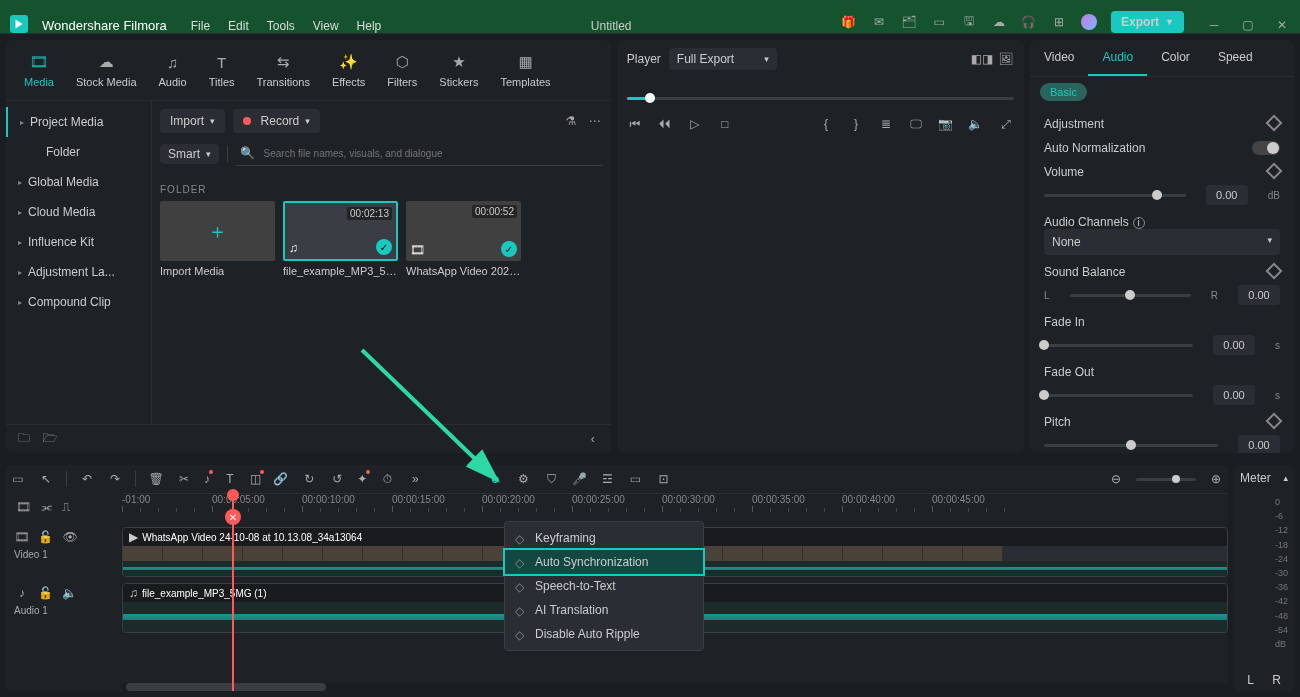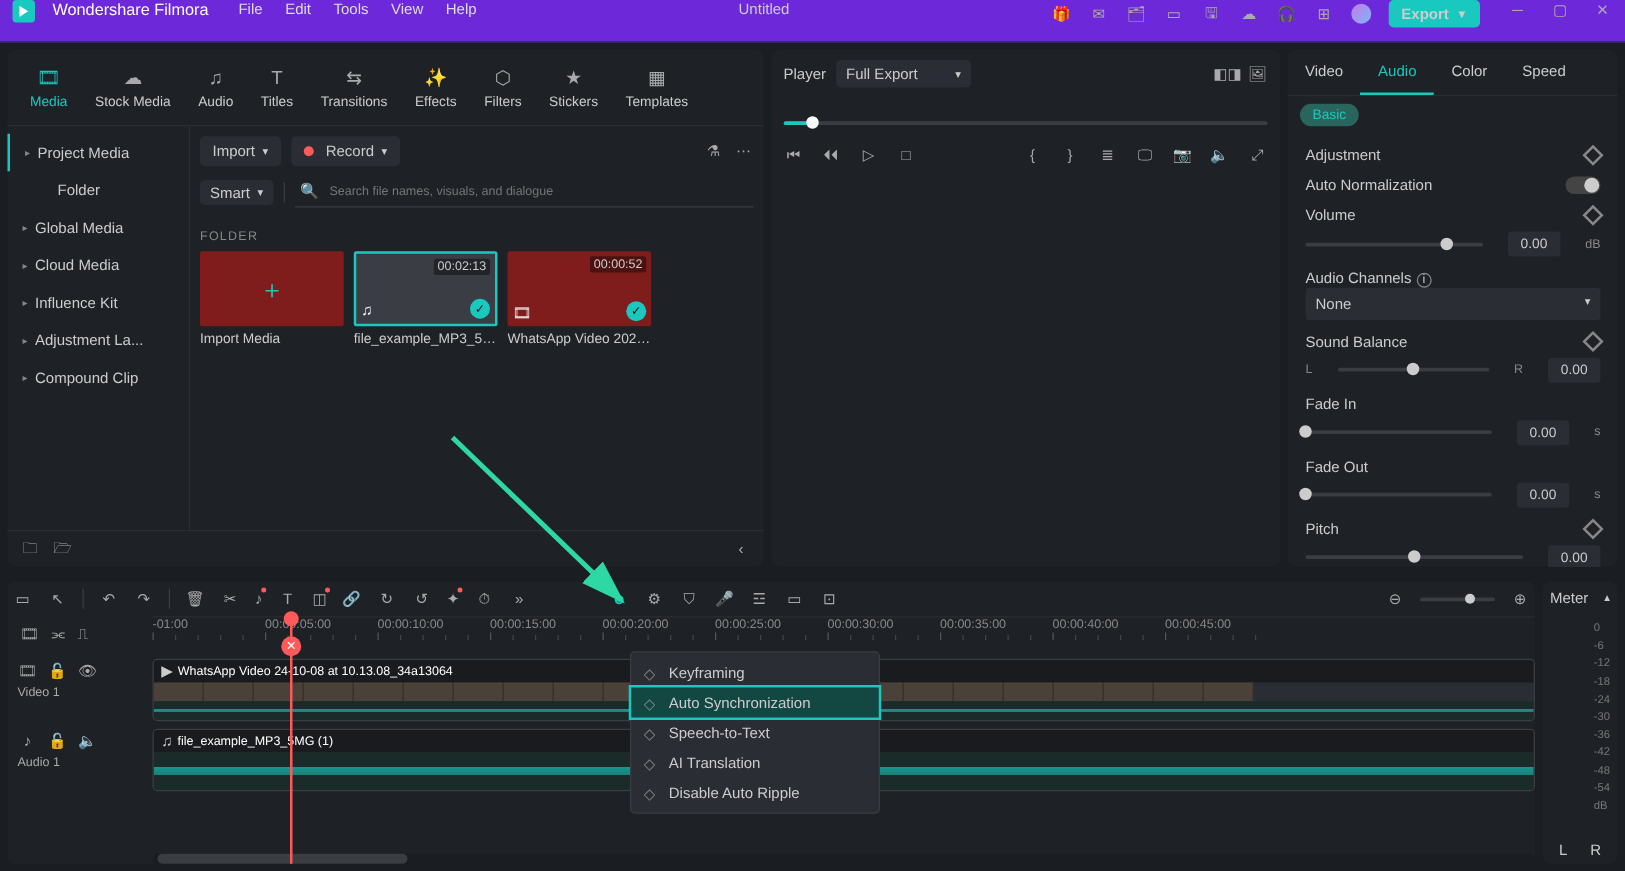--- a/index.html
+++ b/index.html
@@ -1,17 +1,17 @@
 <!DOCTYPE html>
 <html><head>
 <meta charset="utf-8">
 <style>
 *{margin:0;padding:0;box-sizing:border-box;font-family:-apple-system,BlinkMacSystemFont,"Segoe UI",sans-serif;font-size:12px;color:#ccc;user-select:none}
 body{background:#1a1d21;width:1300px;height:697px;overflow:hidden;display:flex;flex-direction:column}
-.titlebar{height:34px;display:flex;align-items:flex-start;padding:0 10px;gap:14px;background:#6d28d9;border-bottom:1px solid #2a2d32}
+.titlebar{height:34px;display:flex;align-items:flex-end;padding:0 10px;gap:14px;background:#14532d;border-bottom:1px solid #2a2d32}
 .logo{width:18px;height:18px;background:#19c9c0;border-radius:3px;display:flex;align-items:center;justify-content:center}
 .logo svg{width:12px;height:12px}
 .titlebar .app{color:#fff;font-size:13px}
 .titlebar .menu{display:flex;gap:18px;margin-left:10px}
 .titlebar .menu span{cursor:pointer;font-size:12px;color:#ddd}
 .docname{flex:1;text-align:center;color:#ccc}
 .right-icons{display:flex;gap:14px;align-items:center}
 .ic{width:16px;height:16px;display:inline-flex;align-items:center;justify-content:center;cursor:pointer;color:#aaa}
 .export-btn{background:#19c9c0;color:#0b0b0b;padding:4px 10px;border-radius:4px;display:flex;align-items:center;gap:6px;cursor:pointer;font-weight:600}
 .chev{font-size:9px}
@@ -34,21 +34,21 @@
 .side-item.sub{padding-left:40px;color:#19c9c0}
 .caret{font-size:8px;color:#888}
 .media-list{flex:1;padding:8px;display:flex;flex-direction:column}
 .list-top{display:flex;gap:8px;align-items:center;margin-bottom:8px}
 .btn-drop{background:#2a2d33;padding:5px 10px;border-radius:4px;cursor:pointer;display:flex;align-items:center;gap:6px}
 .search-wrap{flex:1;display:flex;align-items:center;gap:8px;border-bottom:1px solid #3a3d42;padding:4px}
 .search-wrap input{background:none;border:none;outline:none;color:#3b82f6;flex:1;font-size:10px}
 .folder-label{font-size:10px;letter-spacing:1px;color:#888;margin:10px 0 6px}
 .thumbs{display:flex;gap:8px}
 .thumb{width:115px;display:flex;flex-direction:column;gap:4px;cursor:pointer}
-.thumb .img{height:60px;background:#7f1d1d;border-radius:2px;position:relative;display:flex;align-items:center;justify-content:center;overflow:hidden}
+.thumb .img{height:60px;background:#404040;border-radius:2px;position:relative;display:flex;align-items:center;justify-content:center;overflow:hidden}
 .thumb .plus{font-size:20px;color:#19c9c0}
 .thumb .dur{position:absolute;top:4px;right:4px;font-size:10px;color:#ccc;background:rgba(0,0,0,.4);padding:1px 3px;border-radius:2px}
 .thumb .check{position:absolute;bottom:4px;right:4px;width:16px;height:16px;border-radius:50%;background:#19c9c0;color:#000;font-size:10px;display:flex;align-items:center;justify-content:center}
 .thumb .tic{position:absolute;bottom:4px;left:4px;color:#fff;font-size:12px}
 .thumb .lbl{font-size:11px;color:#ccc;white-space:nowrap;overflow:hidden;text-overflow:ellipsis}
 .thumb.sel .img{border:2px solid #19c9c0}
 .media-foot{display:flex;align-items:center;padding:6px 10px;gap:10px;border-top:1px solid #2a2d32}
 
 .player-panel{width:408px;display:flex;flex-direction:column}
 .player-top{display:flex;align-items:center;gap:8px;padding:8px 10px}
@@ -68,21 +68,21 @@
 .time{display:flex;justify-content:flex-end;gap:10px;font-size:11px;color:#aaa}
 .pc-row{display:flex;align-items:center;gap:14px;padding:4px 0}
 
 .props-panel{flex:1;display:flex;flex-direction:column;min-width:264px}
 .tabs2{display:flex;border-bottom:1px solid #2a2d32}
 .tab2{padding:10px 14px;cursor:pointer}
 .tab2.active{border-bottom:2px solid #19c9c0;color:#19c9c0}
 .basic-pill{display:inline-block;background:#2a655d;color:#19c9c0;padding:3px 10px;border-radius:10px;margin:6px 10px;font-size:11px}
 .props-body{flex:1;overflow-y:auto;padding:0 14px}
 .prow{margin:10px 0}
-.prow-h{display:flex;justify-content:space-between;align-items:center;font-size:12px}
+.prow-h{display:flex;justify-content:space-between;align-items:flex-start;font-size:12px}
 .kf{width:12px;height:12px;border:2px solid #888;transform:rotate(45deg)}
 .slide-row{display:flex;align-items:center;gap:20px;margin-top:6px}
 .slider{flex:1;height:3px;background:#3a3d42;border-radius:2px;position:relative}
 .slider .knob{position:absolute;width:10px;height:10px;border-radius:50%;background:#ccc;top:-4px;transform:translateX(-50%)}
 .valbox{background:#2a2d33;padding:4px 8px;border-radius:3px;font-size:11px;min-width:42px;text-align:center}
 .unit{font-size:10px;color:#888}
 .toggle{width:28px;height:14px;background:#444;border-radius:7px;position:relative;cursor:pointer}
 .toggle::after{content:"";position:absolute;width:12px;height:12px;border-radius:50%;background:#ccc;top:1px;right:1px}
 .selectf{background:#2a2d33;padding:6px 8px;border-radius:3px;display:flex;justify-content:space-between;cursor:pointer}
 

